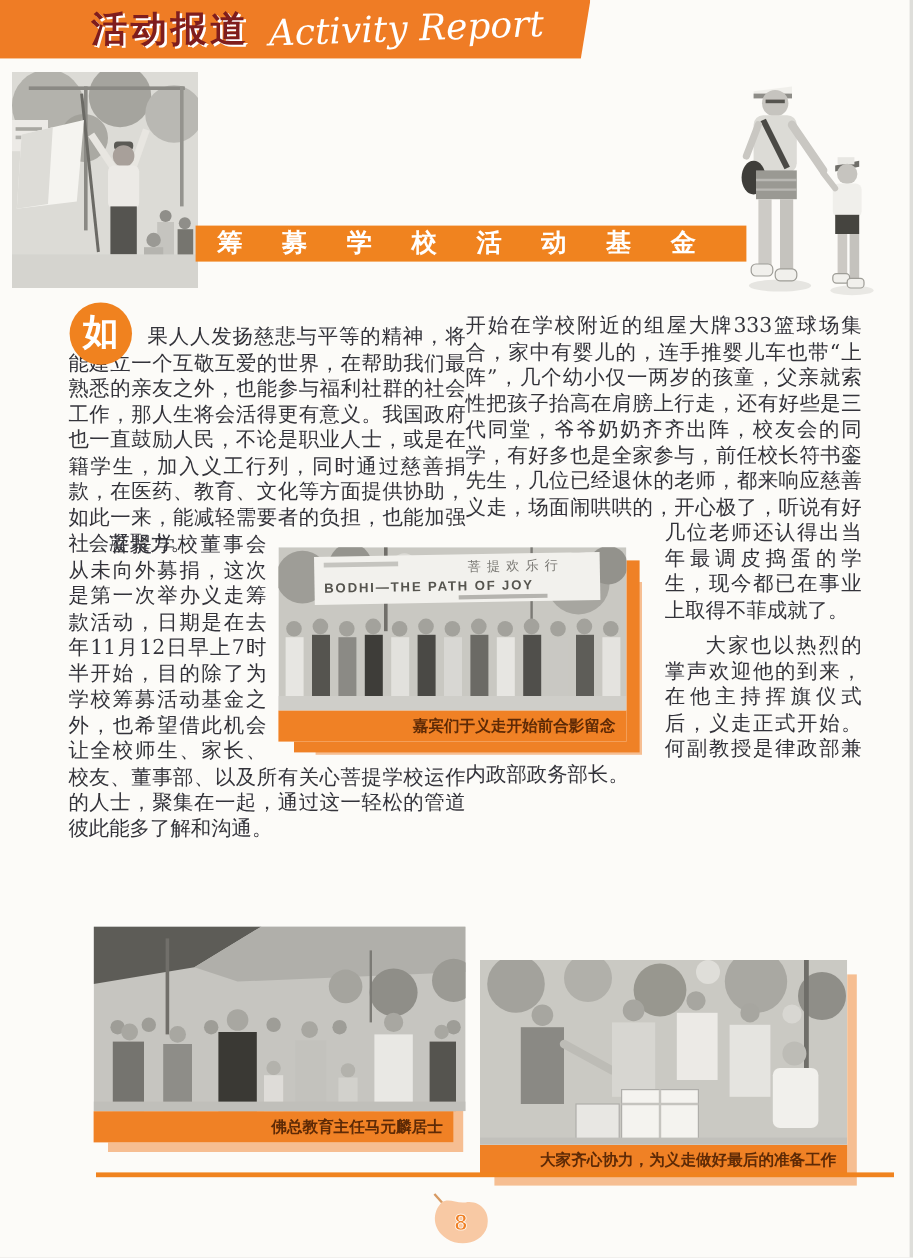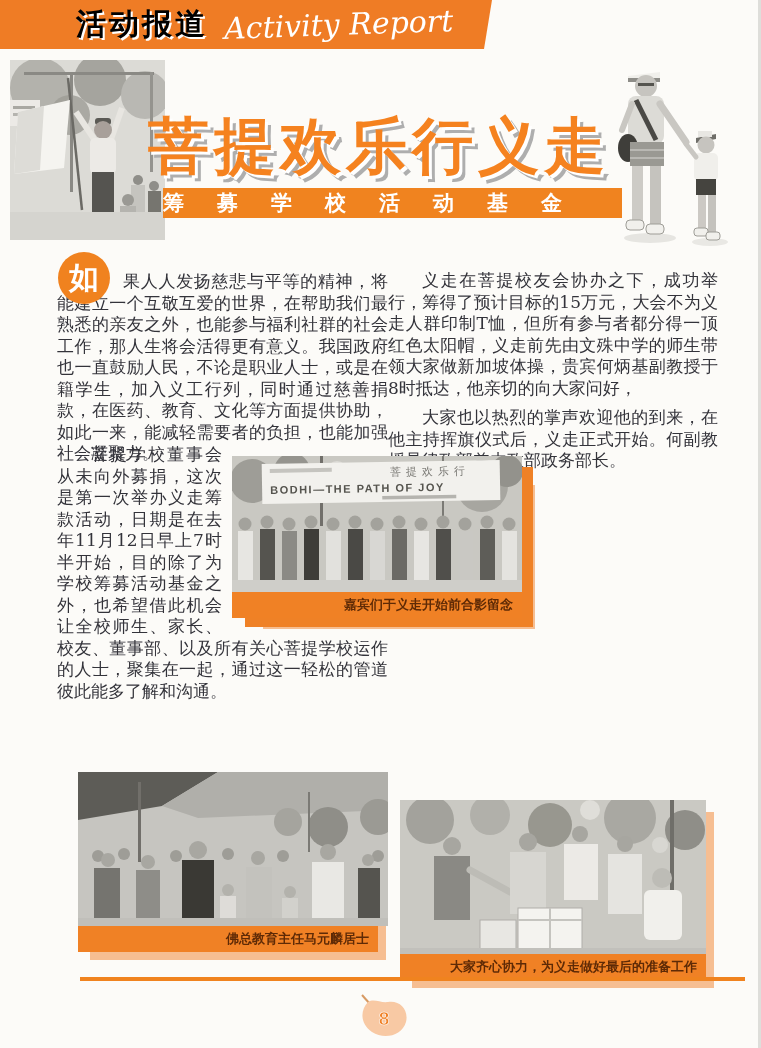--- a/index.html
+++ b/index.html
@@ -3,30 +3,30 @@
 <meta charset="utf-8">
 <style>
   html,body{margin:0;padding:0;background:#e9e8e4;}
   .page{position:relative;width:761px;height:1048px;background:#fcfbf8;overflow:hidden;
         border-right:3px solid #dededa;box-sizing:border-box;
         font-family:"Liberation Sans",sans-serif;}
   
   .top-banner{position:absolute;left:0;top:0;width:492px;height:49px;background:#ef7c25;
               clip-path:polygon(0 0,100% 0,calc(100% - 8px) 100%,0 100%);
               display:flex;align-items:center;padding-left:76px;box-sizing:border-box;z-index:2;}
-  .banner-zh{font-size:30px;font-weight:bold;letter-spacing:3px;color:#000000;
+  .banner-zh{font-size:30px;font-weight:bold;letter-spacing:3px;color:#7f1d1d;
              text-shadow:2px 2px 0 #ffffff;white-space:nowrap;text-align:center;}
   .banner-en{display:inline-block;margin-left:16px;font-family:"DejaVu Serif",serif;
              font-style:italic;font-size:30px;color:#ffffff;transform:rotate(-2deg);white-space:nowrap;}
   
   .headline{position:absolute;left:148px;top:106px;font-size:61px;font-weight:bold;color:#f5821f;
             letter-spacing:5px;white-space:nowrap;z-index:3;
             text-shadow:3px 3px 0 #ffffff,6px 6px 0 #aeaeae;}
   .subtitle-bar{position:absolute;left:163px;top:188px;width:459px;height:30px;background:#f0831f;z-index:2;
-                box-sizing:border-box;overflow:hidden;}
+                box-sizing:border-box;padding-left:18px;overflow:hidden;}
   .subtitle-bar span{color:#ffffff;font-size:21px;font-weight:bold;letter-spacing:33px;
                      line-height:30px;white-space:nowrap;}
   
   .photo-flag{position:absolute;left:10px;top:60px;z-index:1;}
   .photo-runners{position:absolute;left:598px;top:52px;z-index:2;}
   .photo-card{position:absolute;background:#fff;}
   .photo-card svg{display:block;}
   .caption{height:26px;background:#f08125;display:flex;justify-content:flex-end;align-items:center;
            padding-right:9px;box-sizing:border-box;}
   .caption span{font-size:13px;font-weight:bold;color:#5e2a06;white-space:nowrap;}
@@ -84,21 +84,20 @@
     <rect x="82" y="112" width="22" height="40" fill="#555450"></rect>
     <circle cx="128" cy="120" r="5" fill="#8f8e89"></circle>
       <rect x="121" y="125" width="14" height="28" fill="#c5c4bf"></rect>
     <circle cx="144" cy="126" r="5" fill="#8f8e89"></circle>
       <rect x="138" y="131" width="13" height="24" fill="#76756f"></rect>
     <circle cx="118" cy="140" r="6" fill="#9a9994"></circle>
       <rect x="110" y="146" width="16" height="22" fill="#b5b4af"></rect>
     <rect x="0" y="152" width="155" height="28" fill="#d5d4cf"></rect>
   </svg>
 
-  <div class="headline">菩提欢乐行义走</div>
   <div class="subtitle-bar">
     <span>筹募学校活动基金</span>
   </div>
 
   <svg class="photo-runners" width="152" height="198" viewBox="0 0 152 198">
     <ellipse cx="52" cy="186" rx="26" ry="5" fill="#e6e5e1"></ellipse>
     <ellipse cx="112" cy="190" rx="18" ry="4" fill="#e9e8e4"></ellipse>
     <polygon points="30,24 62,20 62,26 30,30" fill="#f0efeb"></polygon>
     <rect x="30" y="26" width="32" height="4" fill="#8e8d88"></rect>
     <circle cx="48" cy="34" r="11" fill="#c6c4bf"></circle>
@@ -128,21 +127,21 @@
   </svg>
 
   <div class="dropcap">如</div>
   <p class="p p1">果人人发扬慈悲与平等的精神，将能建立一个互敬互爱的世界，在帮助我们最熟悉的亲友之外，也能参与福利社群的社会工作，那人生将会活得更有意义。我国政府也一直鼓励人民，不论是职业人士，或是在籍学生，加入义工行列，同时通过慈善捐款，在医药、教育、文化等方面提供协助，如此一来，能减轻需要者的负担，也能加强社会凝聚力。</p>
 
   <div class="col-left">
     <p class="p indent"><span class="spacer-r"></span><span>菩提学校董事会从未向外募捐，这次是第一次举办义走筹款活动，日期是在去年11月12日早上7时半开始，目的除了为学校筹募活动基金之外，也希望借此机会让全校师生、家长、校友、董事部、以及所有关心菩提学校运作的人士，聚集在一起，通过这一轻松的管道彼此能多了解和沟通。</span></p>
   </div>
 
   <div class="col-right">
-    <p class="p indent mt">义走在菩提校友会协办之下，成功举行，筹得了预计目标的15万元，大会不为义走人群印制T恤，但所有参与者都分得一顶红色太阳帽，义走前先由文殊中学的师生带领大家做新加坡体操，贵宾何炳基副教授于8时抵达，他亲切的向大家问好，</p>
+    <p class="p"><span>开始在学校附近的组屋大牌333篮球场集合，家中有婴儿的，连手推婴儿车也带“上阵”，几个幼小仅一两岁的孩童，父亲就索性把孩子抬高在肩膀上行走，还有好些是三代同堂，爷爷奶奶齐齐出阵，校友会的同学，有好多也是全家参与，前任校长符书銮先生，几位已经退休的老师，都来响应慈善义走，场面闹哄哄的，开心极了，听说有好几位老师还认得出当</span><span class="spacer-l"></span><span>年最调皮捣蛋的学生，现今都已在事业上取得不菲成就了。</span></p>
     <p class="p indent mt">大家也以热烈的掌声欢迎他的到来，在他主持挥旗仪式后，义走正式开始。何副教授是律政部兼内政部政务部长。</p>
   </div>
 
   <div class="photo-card card-mid">
     <svg width="290" height="136" viewBox="0 0 290 136">
       <rect width="290" height="136" fill="#c9c8c2"></rect>
       <circle cx="20" cy="25" r="22" fill="#9e9d97"></circle>
       <circle cx="60" cy="15" r="18" fill="#8f8e88" opacity="0.9"></circle>
       <circle cx="250" cy="30" r="26" fill="#a7a6a0"></circle>
       <circle cx="275" cy="15" r="16" fill="#93928c"></circle>

